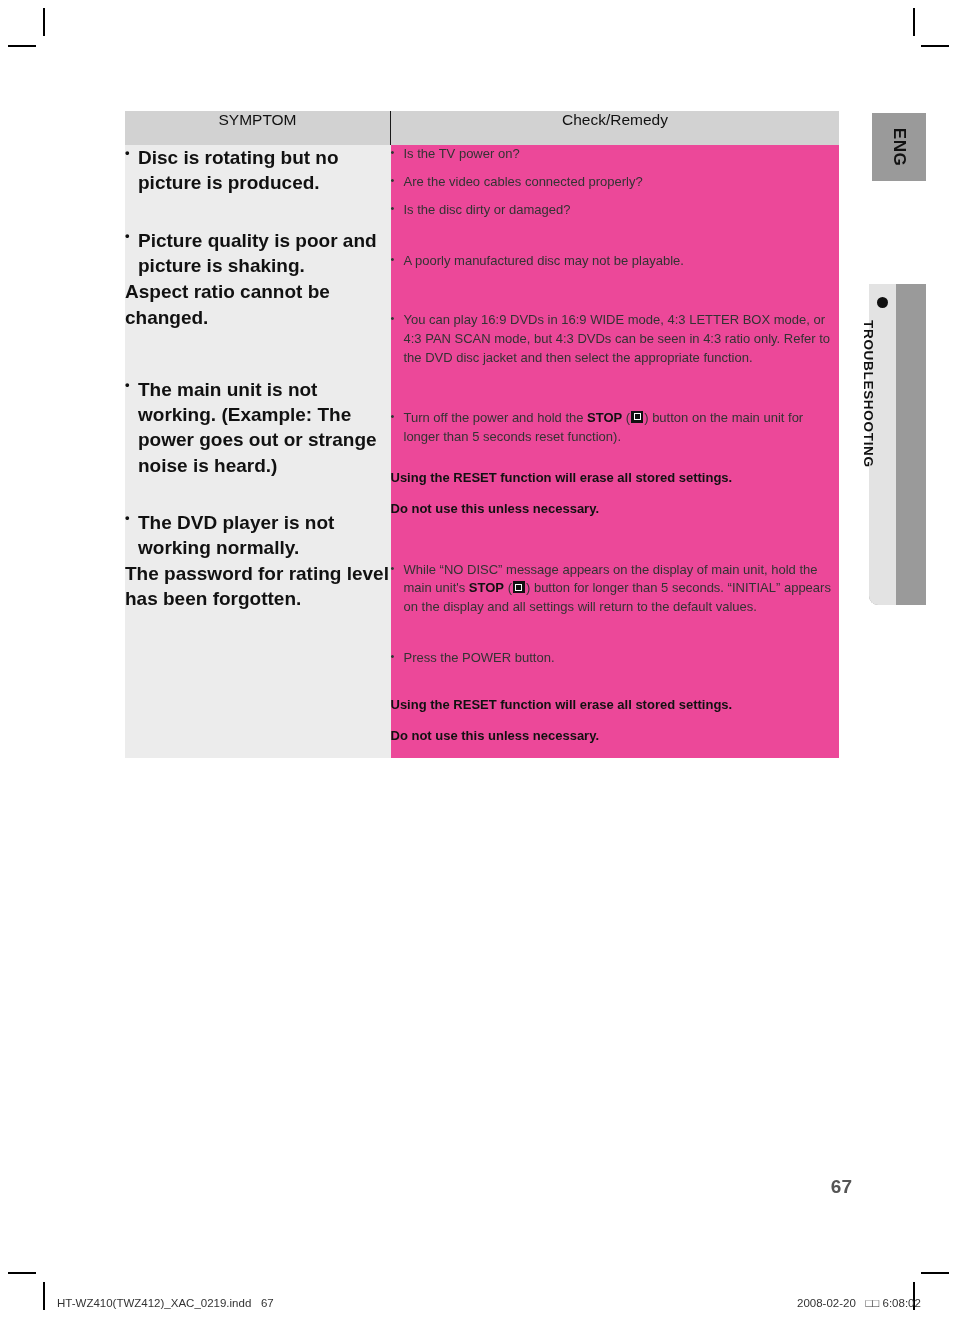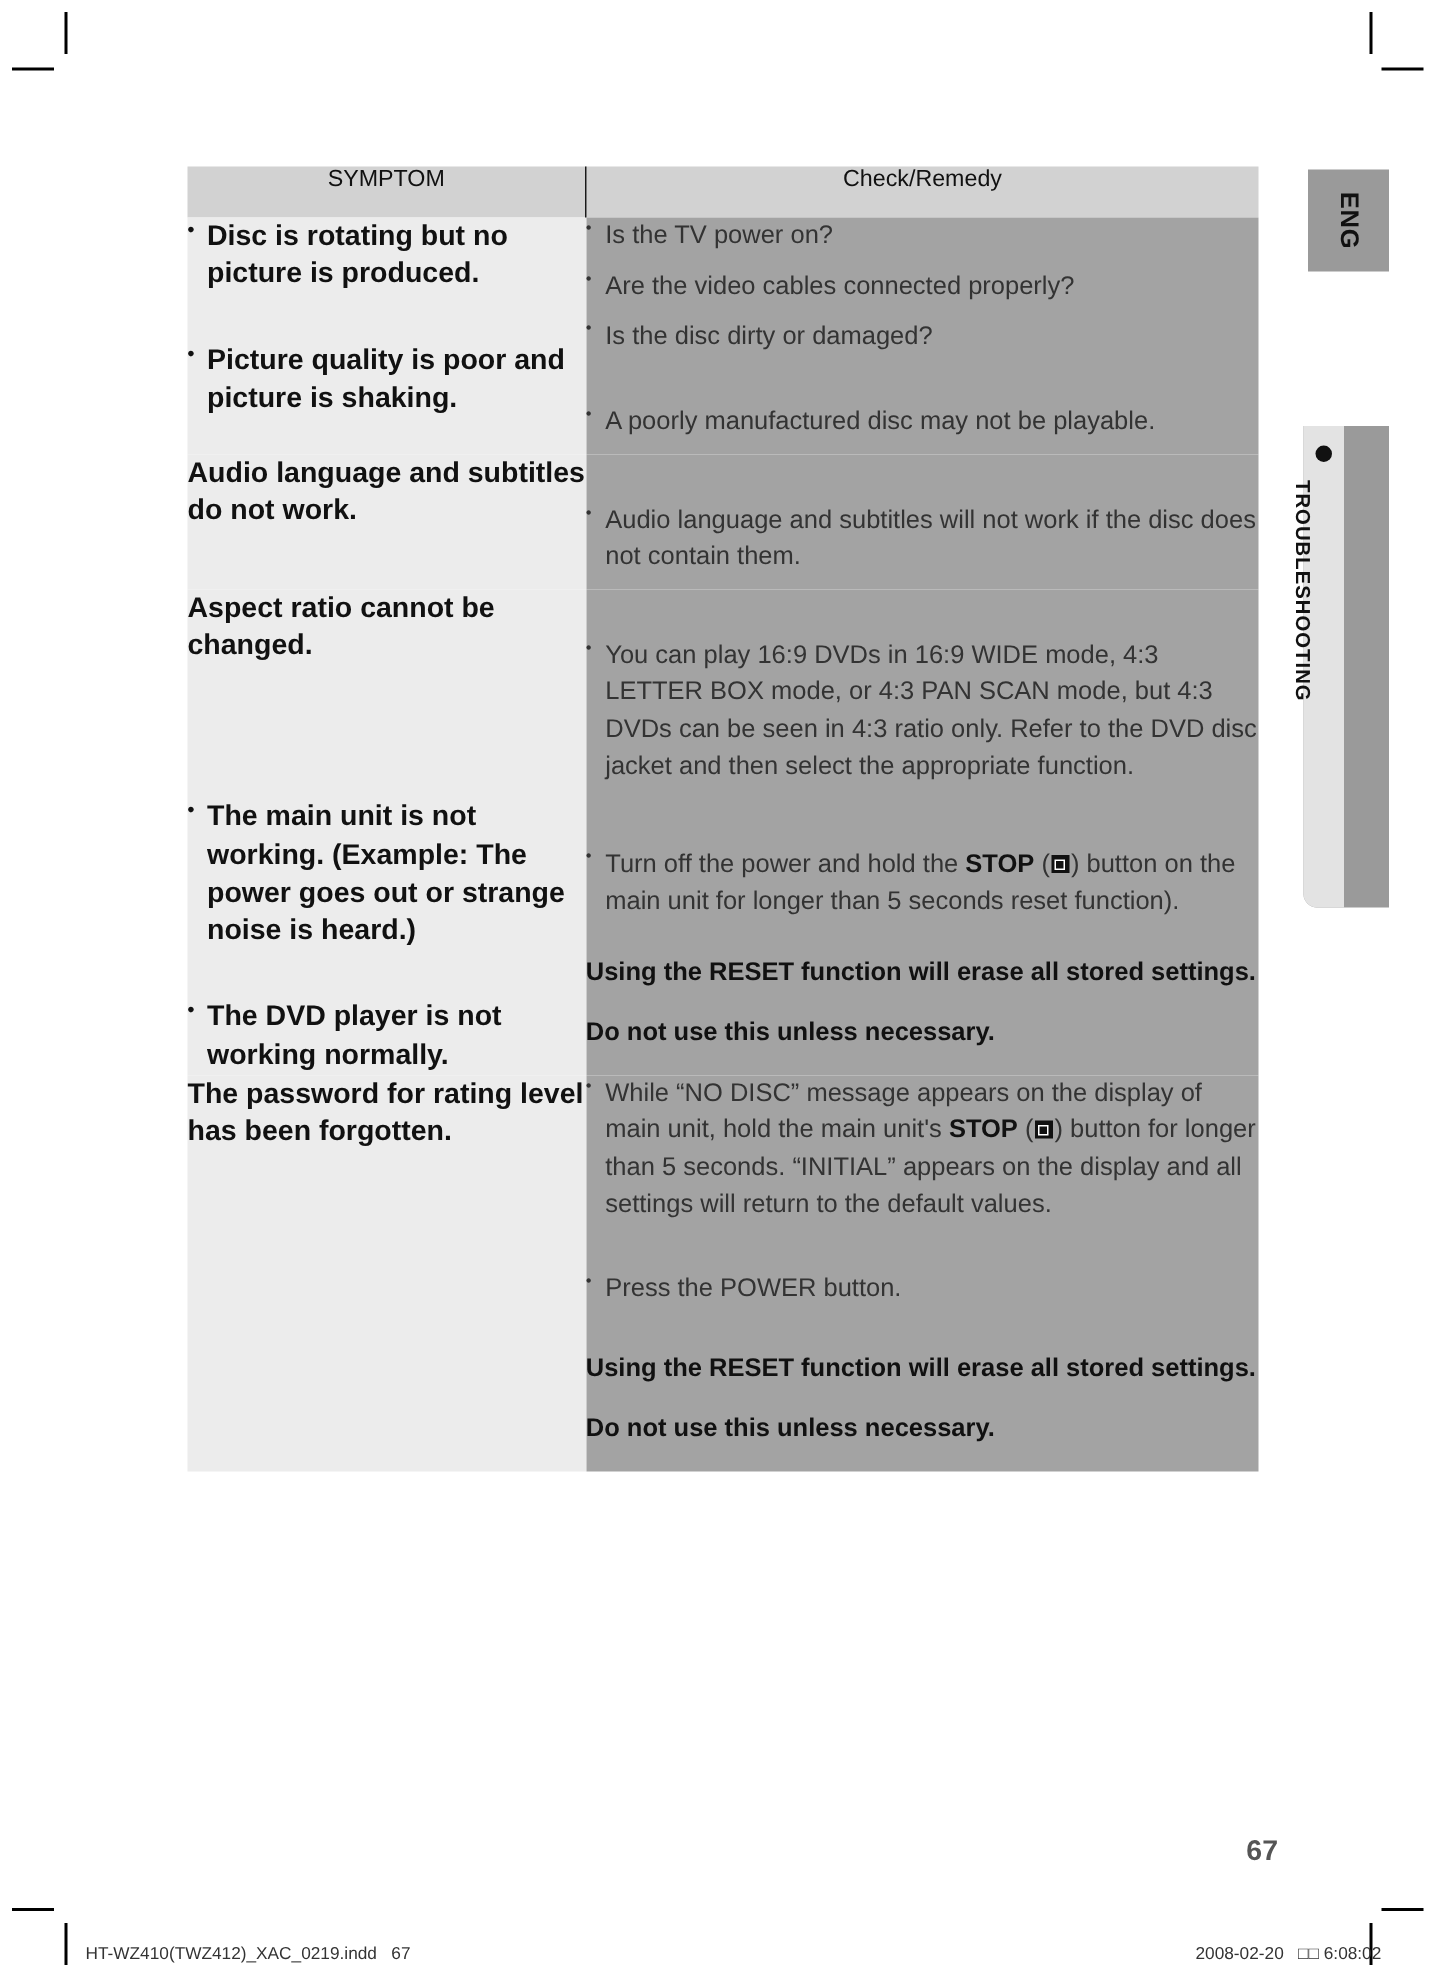--- a/index.html
+++ b/index.html
@@ -129,25 +129,25 @@
   .cell-sym {
     background: #ececec;
     border-bottom: 1.5px solid #1a1a1a;
     padding: 10px 10px 12px 13px;
     font-size: 19px;
     font-weight: bold;
     line-height: 1.33;
     color: #111;
   }
   .cell-rem {
-    background: #a3a3a3;
+    background: #ec4899;
     border-bottom: 1.5px solid #1a1a1a;
     border-left: 1.5px solid #1a1a1a;
     padding: 10px 12px 12px 12px;
-    font-size: 17px;
+    font-size: 13px;
     line-height: 1.45;
     color: #333;
   }
   tr.last .cell-sym, tr.last .cell-rem { border-bottom: 2px solid #1a1a1a; }
 
   ul.bl {
     margin: 0;
     padding: 0;
     list-style: none;
   }
@@ -192,21 +192,21 @@
     width: 5px;
     height: 5px;
     border: 1.5px solid #ffffff;
   }
   .b { font-weight: bold; color: #111; }
 
   
   .page-num {
     position: absolute;
     left: 0;
-    top: 1224px;
+    top: 1176px;
     width: 852px;
     text-align: right;
     font-size: 19px;
     font-weight: bold;
     color: #555;
   }
   .foot-left {
     position: absolute;
     left: 57px;
     top: 1297px;
@@ -266,30 +266,20 @@
       <td class="cell-rem">
         <ul class="bl">
           <li>Is the TV power on?</li>
           <li>Are the video cables connected properly?</li>
           <li>Is the disc dirty or damaged?</li>
           <li>A poorly manufactured disc may not be playable.</li>
         </ul>
       </td>
     </tr>
 
-    <tr>
-      <td class="cell-sym">
-        <p class="plain">Audio language and subtitles do not work.</p>
-      </td>
-      <td class="cell-rem">
-        <ul class="bl">
-          <li>Audio language and subtitles will not work if the disc does not contain them.</li>
-        </ul>
-      </td>
-    </tr>
 
 
     <tr>
       <td class="cell-sym">
         <p class="plain">Aspect ratio cannot be changed.</p>
       </td>
       <td class="cell-rem">
         <ul class="bl">
           <li>You can play 16:9 DVDs in 16:9 WIDE mode, 4:3 LETTER BOX mode, or 4:3 PAN SCAN mode, but 4:3 DVDs can be seen in 4:3 ratio only. Refer to the DVD disc jacket and then select the appropriate function.</li>
         </ul>

